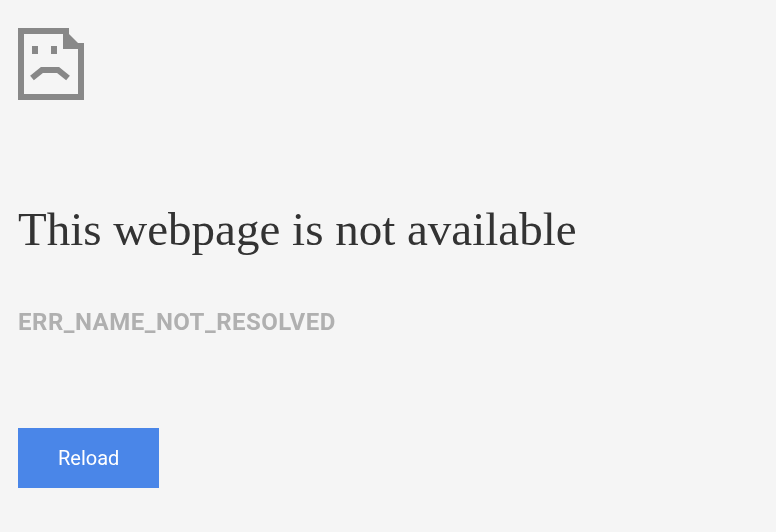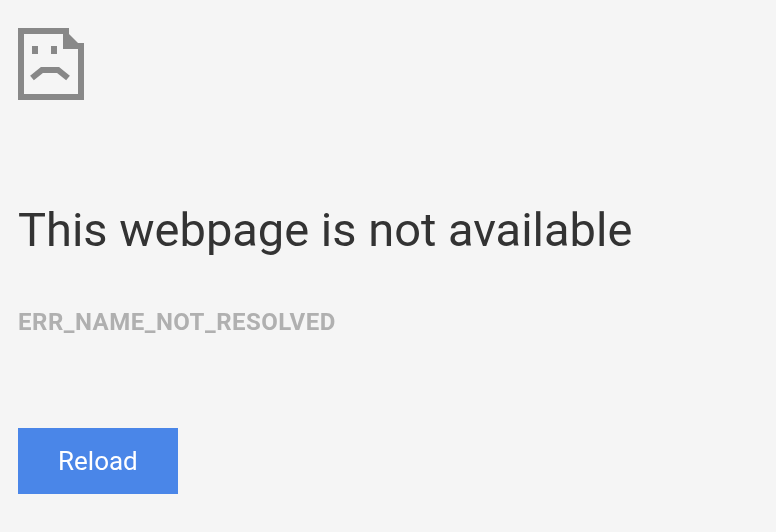--- a/index.html
+++ b/index.html
@@ -21,33 +21,34 @@
     }
     .sad-doc-icon {
       display: inline-block;
     }
     .title {
       font-size: 47px;
       font-weight: 400;
       color: #333333;
       margin-bottom: 52px;
       line-height: 1.1;
+      font-family: Liberation Serif, serif;
     }
     .error-code {
       font-size: 24px;
       color: #b0b0b0;
       font-weight: 700;
       letter-spacing: 0.5px;
       margin-bottom: 92px;
     }
     .reload-btn {
       display: inline-block;
       background-color: #4a86e8;
       color: #ffffff;
-      font-size: 26px;
+      font-size: 20px;
       font-weight: 400;
       padding: 18px 40px;
       border: none;
       cursor: pointer;
       font-family: inherit;
     }
   </style>
 </head>
 <body>
 

